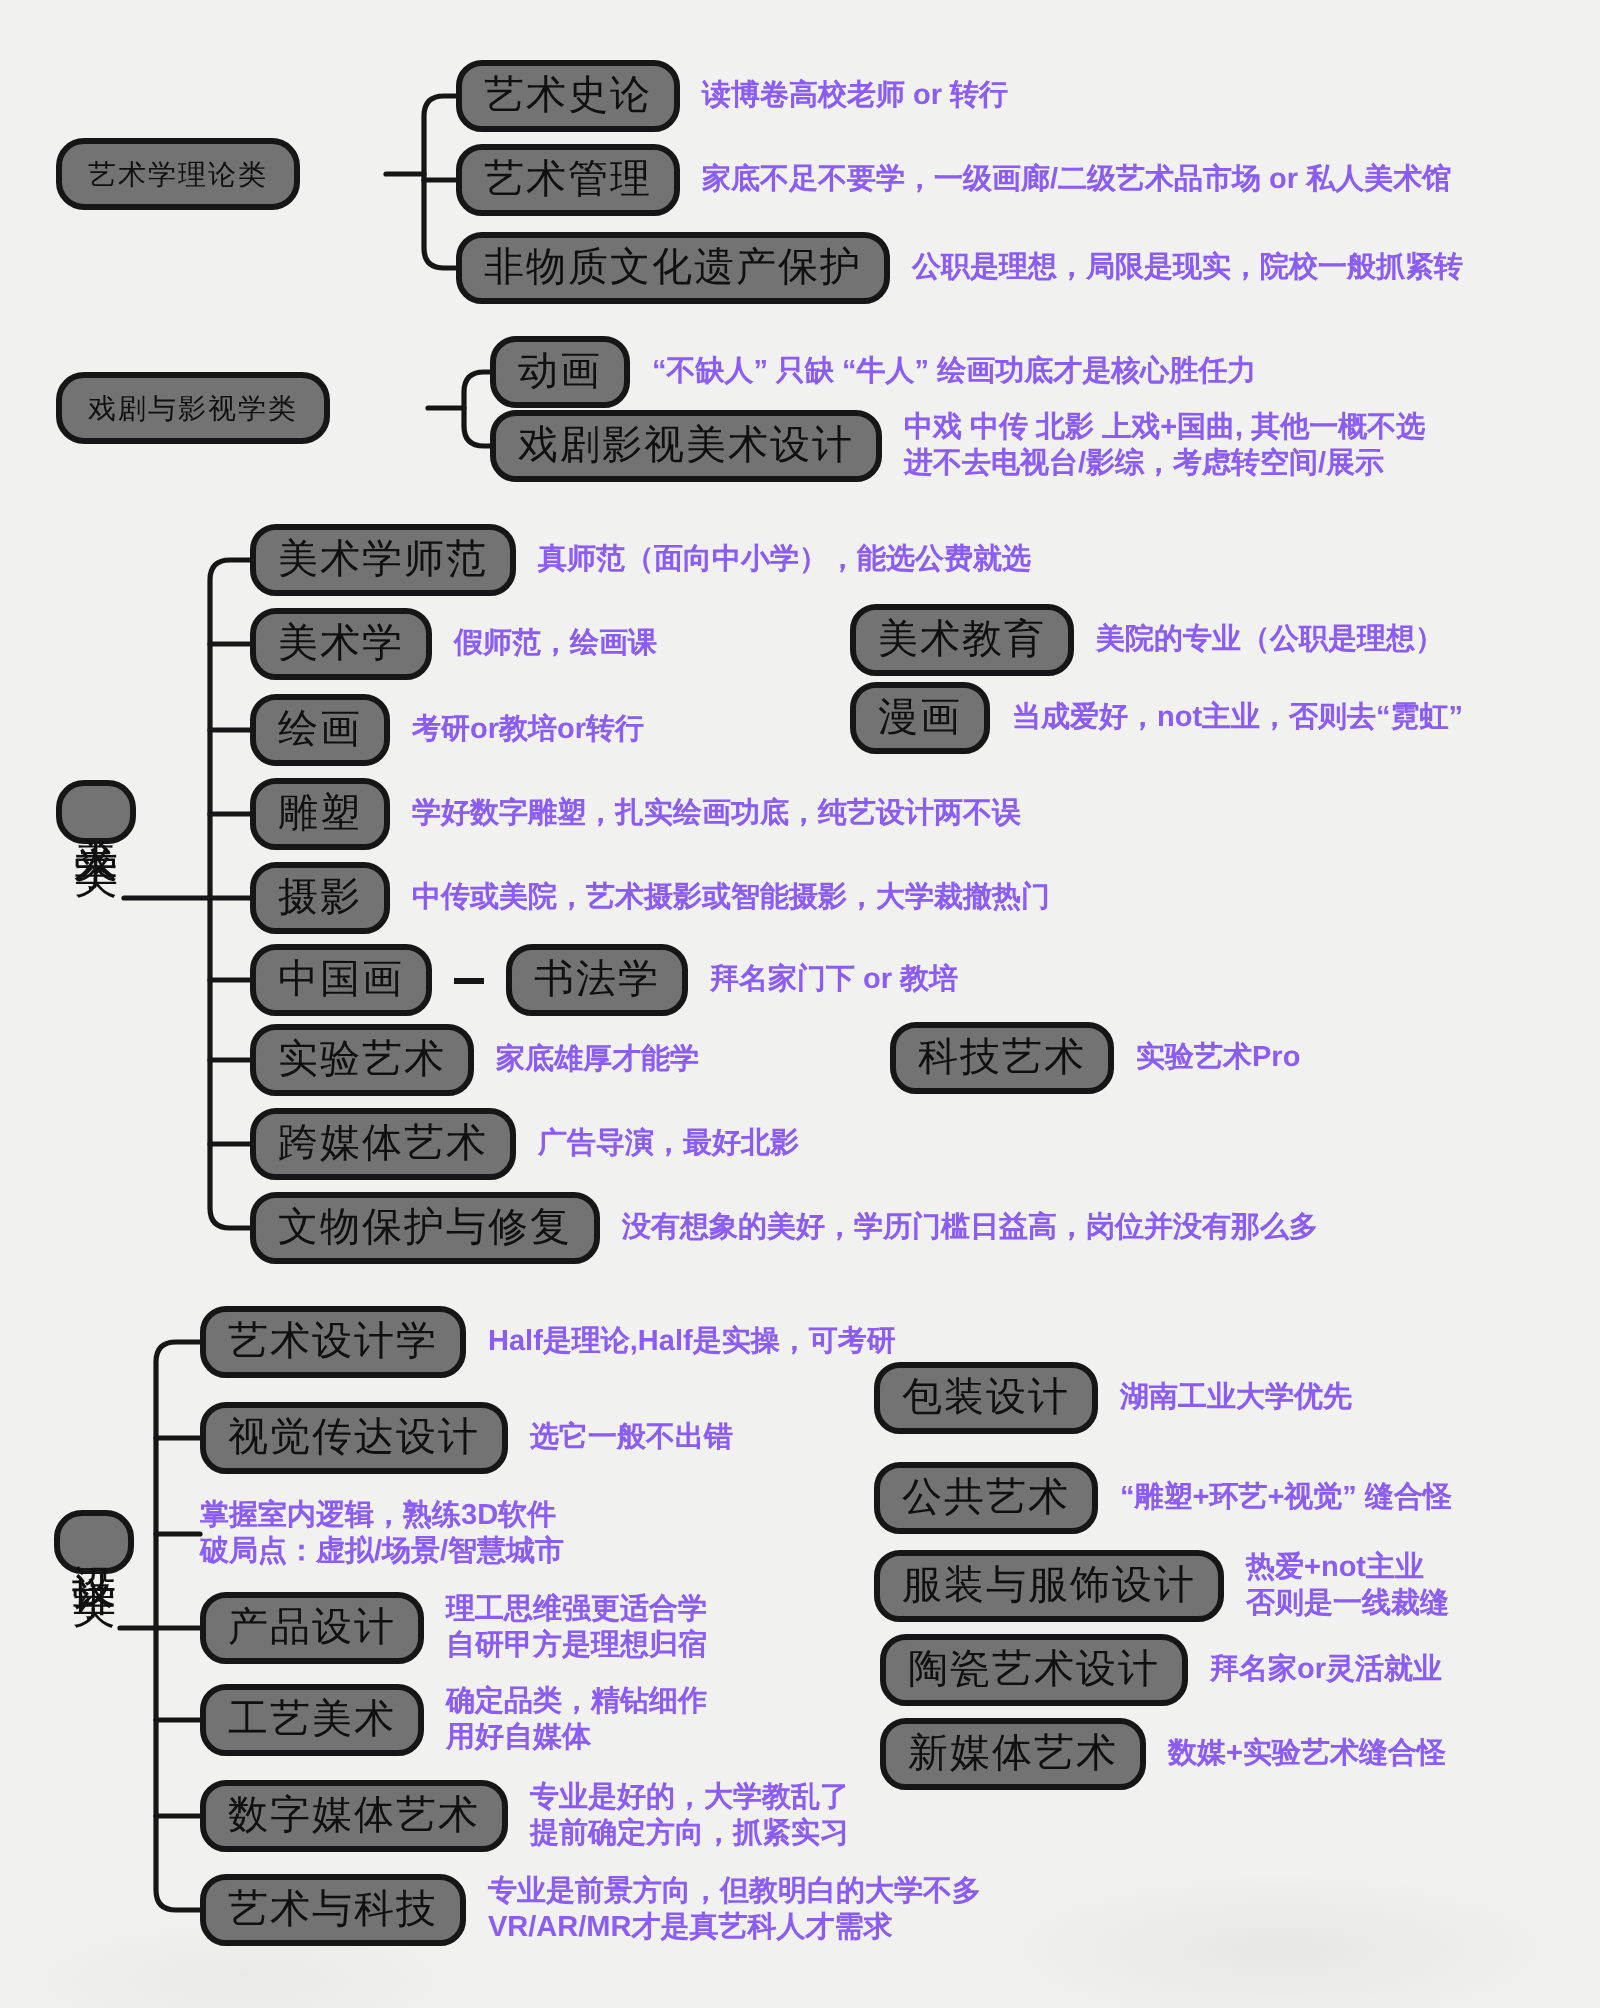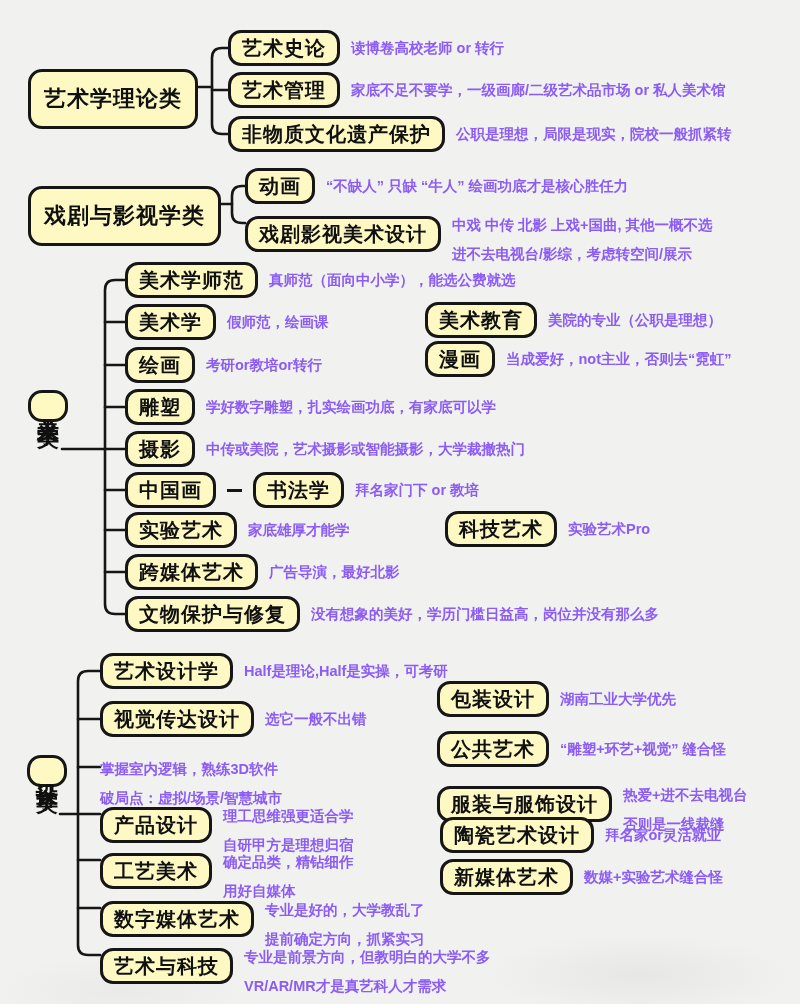--- a/index.html
+++ b/index.html
@@ -9,31 +9,31 @@
       radial-gradient(220px 60px at 640px 975px, #e7e7e5 0%, rgba(231,231,229,0) 70%),
       radial-gradient(180px 50px at 120px 990px, #eaeae8 0%, rgba(234,234,232,0) 70%),
       #f1f1ef;
     font-family:"Liberation Sans","DejaVu Sans",sans-serif;
     color:#141414;
   }
   .stage{position:absolute;inset:0;}
   svg.wires{position:absolute;left:0;top:0;z-index:0;}
   .row{position:absolute;display:flex;align-items:center;gap:11px;z-index:1;white-space:nowrap;}
   .box{
-    background:#fef9c3;border:3px solid #161616;border-radius:13px;
-    padding:3px 11px;font-size:20px;line-height:24px;font-weight:700;
+    background:#737373;border:3px solid #161616;border-radius:13px;
+    padding:3px 11px;font-size:20px;line-height:24px;font-weight:400;
     letter-spacing:1px;color:#101010;
   }
-  .root .box{font-size:22px;line-height:26px;padding:14px 13px;border-radius:14px;}
+  .root .box{font-size:14px;line-height:26px;padding:2px 13px;border-radius:14px;}
   .vroot .box{
     writing-mode:vertical-rl;text-orientation:upright;
     padding:7px 4px;letter-spacing:3px;font-size:22px;line-height:26px;border-radius:14px;
   }
   .note{font-size:14.5px;line-height:18px;font-weight:700;color:#8b5cf6;}
-  .note .nl{display:block;margin-top:11px;}
+  .note .nl{display:block;}
   .dash{width:15px;height:3px;background:#161616;flex:0 0 auto;}
 </style>
 </head>
 <body>
 
 <div class="stage">
 
   <svg class="wires" width="800" height="1004" viewBox="0 0 800 1004" fill="none" stroke="#161616" stroke-width="2.6" stroke-linecap="round">
 
     <path d="M193 87 H212"></path>
@@ -103,21 +103,21 @@
   <div class="row" style="left:125px;top:304px">
     <div class="box">美术学</div>
     <div class="note">假师范，绘画课</div>
   </div>
   <div class="row" style="left:125px;top:347px">
     <div class="box">绘画</div>
     <div class="note">考研or教培or转行</div>
   </div>
   <div class="row" style="left:125px;top:389px">
     <div class="box">雕塑</div>
-    <div class="note">学好数字雕塑，扎实绘画功底，有家底可以学</div>
+    <div class="note">学好数字雕塑，扎实绘画功底，纯艺设计两不误</div>
   </div>
   <div class="row" style="left:125px;top:431px">
     <div class="box">摄影</div>
     <div class="note">中传或美院，艺术摄影或智能摄影，大学裁撤热门</div>
   </div>
   <div class="row" style="left:125px;top:472px">
     <div class="box">中国画</div>
     <div class="dash"></div>
     <div class="box">书法学</div>
     <div class="note">拜名家门下 or 教培</div>
@@ -198,21 +198,21 @@
     <div class="box">包装设计</div>
     <div class="note">湖南工业大学优先</div>
   </div>
   <div class="row" style="left:437px;top:731px">
     <div class="box">公共艺术</div>
     <div class="note">“雕塑+环艺+视觉” 缝合怪</div>
   </div>
   <div class="row" style="left:437px;top:775px">
     <div class="box">服装与服饰设计</div>
     <div class="note">
-      <span class="nl">热爱+进不去电视台</span>
+      <span class="nl">热爱+not主业</span>
       <span class="nl">否则是一线裁缝</span>
     </div>
   </div>
   <div class="row" style="left:440px;top:817px">
     <div class="box">陶瓷艺术设计</div>
     <div class="note">拜名家or灵活就业</div>
   </div>
   <div class="row" style="left:440px;top:859px">
     <div class="box">新媒体艺术</div>
     <div class="note">数媒+实验艺术缝合怪</div>

